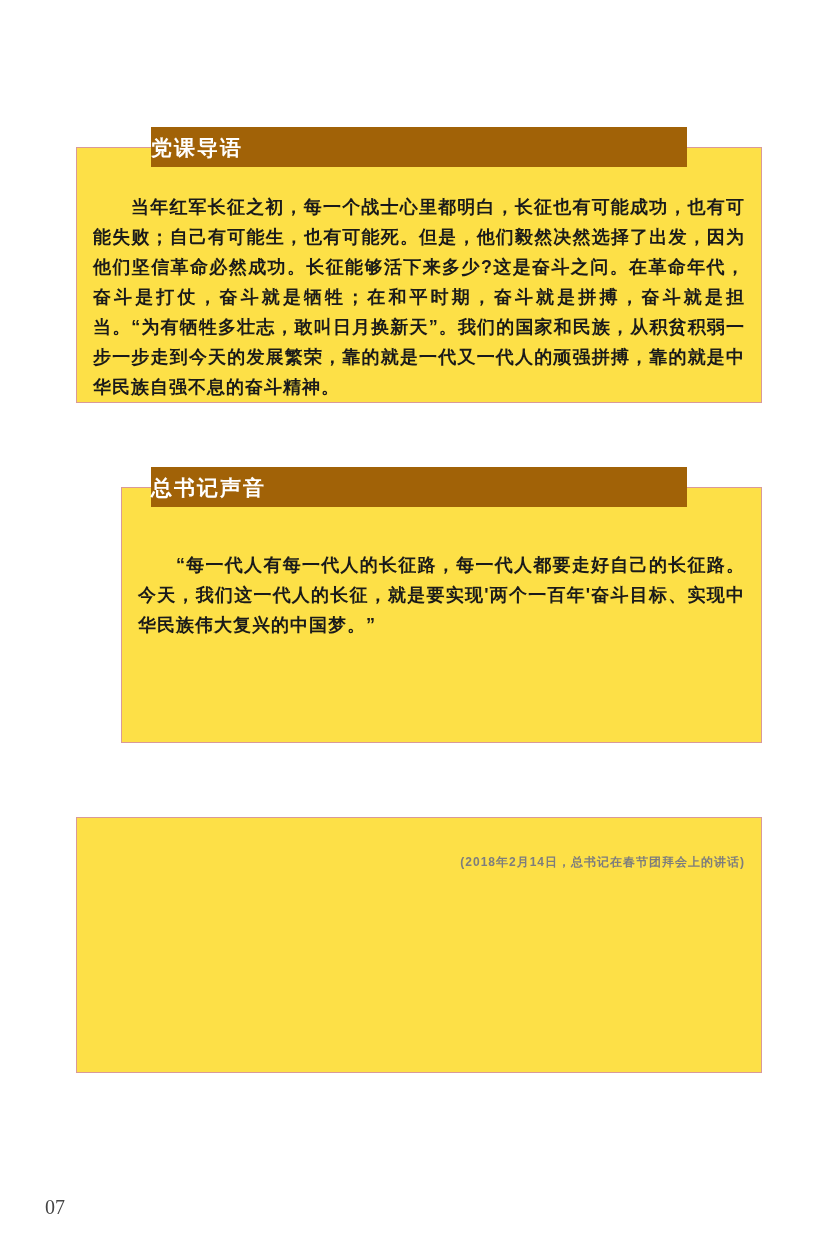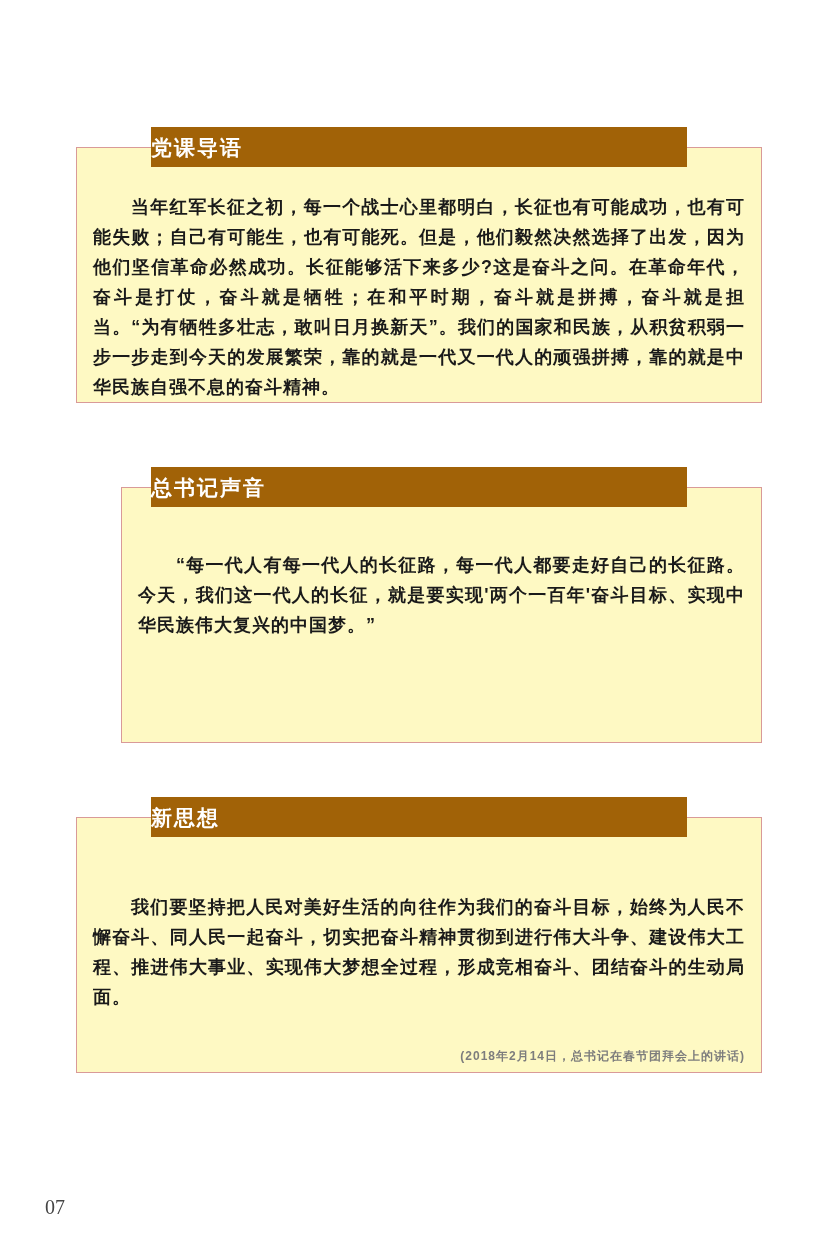--- a/index.html
+++ b/index.html
@@ -18,21 +18,21 @@
     width: 686px;
     height: 256px;
   }
   .section-1 { top: 147px; }
   .section-2 { top: 487px; padding-left: 45px; }
   .section-3 { top: 817px; }
   .content-box {
     width: 100%;
     height: 100%;
     border: 1px solid #d99a98;
-    background: #fef9c3;
+    background: #fde047;
     padding: 0 16px;
   }
   .banner {
     position: absolute;
     top: -20px;
     left: 50%;
     transform: translateX(-50%);
     width: 536px;
     height: 40px;
     background: #a16207;
@@ -93,24 +93,20 @@
   <div class="section section-2">
     <div class="banner">
       <span class="banner-title">总书记声音</span>
     </div>
     <div class="content-box">
       <p class="body-text">“每一代人有每一代人的长征路，每一代人都要走好自己的长征路。今天，我们这一代人的长征，就是要实现'两个一百年'奋斗目标、实现中华民族伟大复兴的中国梦。”</p>
     </div>
   </div>
 
   <div class="section section-3">
-    <div class="banner">
-      <span class="banner-title">新思想</span>
-    </div>
     <div class="content-box">
-      <p class="body-text">我们要坚持把人民对美好生活的向往作为我们的奋斗目标，始终为人民不懈奋斗、同人民一起奋斗，切实把奋斗精神贯彻到进行伟大斗争、建设伟大工程、推进伟大事业、实现伟大梦想全过程，形成竞相奋斗、团结奋斗的生动局面。</p>
       <p class="attribution">(2018年2月14日，总书记在春节团拜会上的讲话)</p>
     </div>
   </div>
 
   <div class="page-number">07</div>
 
 </div>
 
 </body></html>

